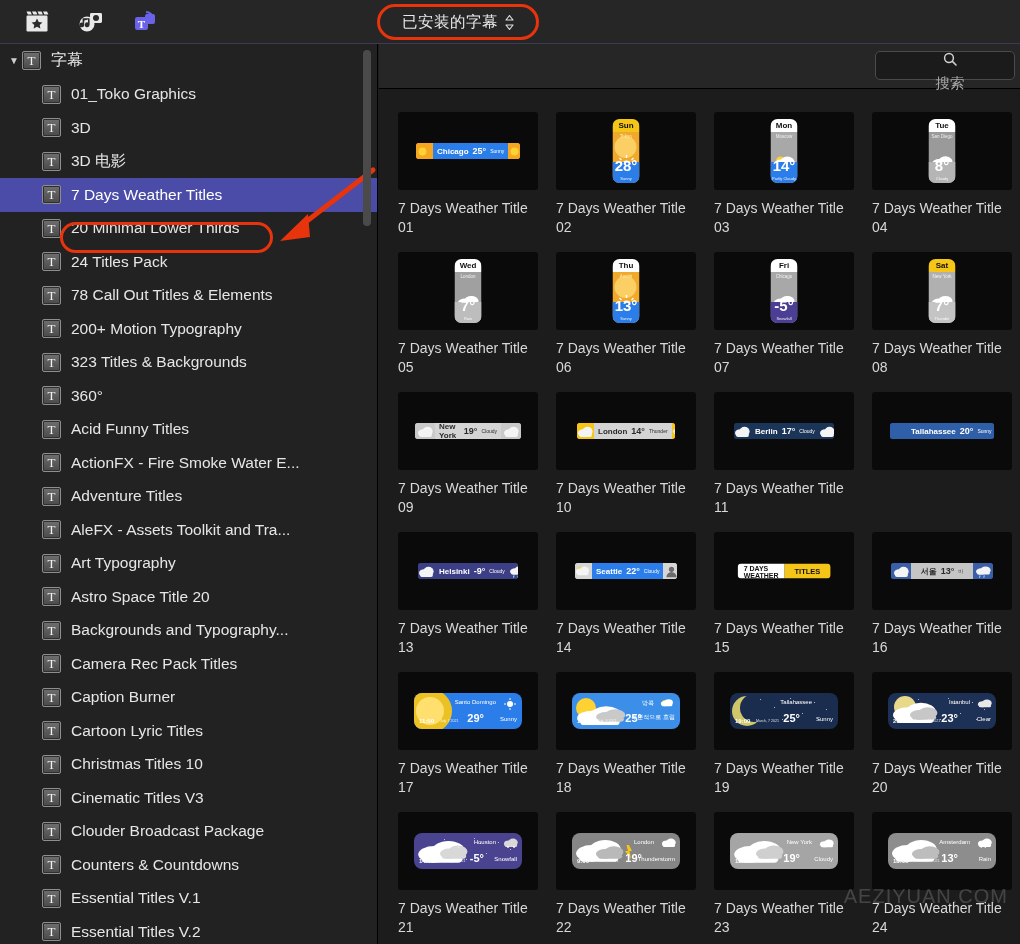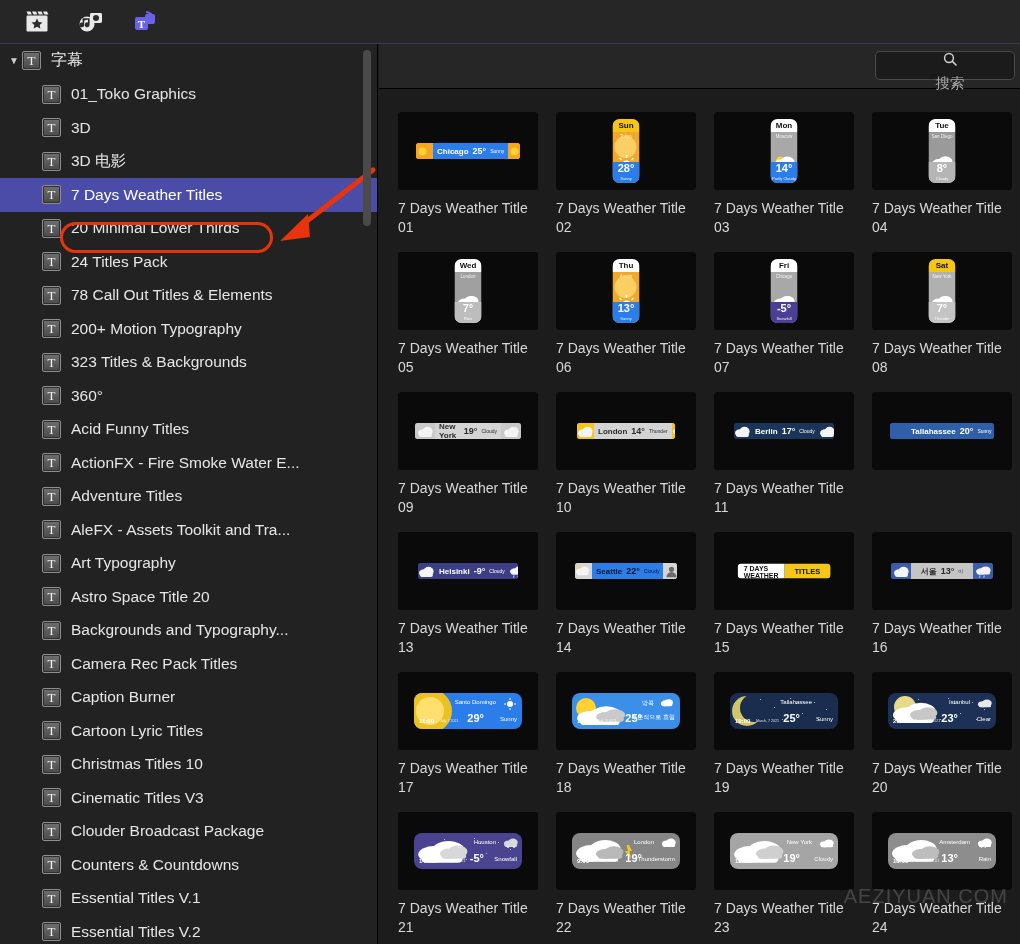--- a/index.html
+++ b/index.html
@@ -135,21 +135,21 @@
   .vday {
     height: 13px; background: #fff; color: #111; font-size: 8px;
     font-weight: bold; text-align: center; line-height: 13px;
     border-radius: 5px 5px 0 0;
   }
   .vday.yellow { background: #f5c518; }
   .vbody { flex: 1; position: relative; }
   .vcity { font-size: 4.5px; text-align: center; padding-top: 2px; opacity: .85; }
   .vtemp {
     position: absolute; bottom: 9px; left: 0; right: 0; text-align: center;
-    font-size: 11px; font-weight: bold; color: #fff;
+    font-size: 15px; font-weight: bold; color: #fff;
   }
   .vsub {
     position: absolute; bottom: 2px; left: 0; right: 0; text-align: center;
     font-size: 4px; color: #fff; opacity: .9;
   }
 
   .hbar {
     position: absolute; left: 50%; top: 50%; transform: translate(-50%,-50%);
     height: 16px; border-radius: 3px; display: flex; align-items: center;
     overflow: hidden;
@@ -207,20 +207,31 @@
       <g fill="#6a62e8">
         <path d="M15 2 a7 7 0 0 1 7 7" fill="none" stroke="#6a62e8" stroke-width="2"></path>
         <path d="M15 5.5 a3.5 3.5 0 0 1 3.5 3.5" fill="none" stroke="#6a62e8" stroke-width="2"></path>
         <rect x="14" y="4" width="10" height="10" rx="2"></rect>
         <rect x="4" y="7" width="13" height="13" rx="2.2"></rect>
       </g>
       <text x="10.5" y="18" font-family="Liberation Serif, serif" font-size="11" font-weight="bold" fill="#ffffff" text-anchor="middle">T</text>
     </svg>
   </div>
 
+  <div id="source-popup-wrap">
+    <button id="source-popup">
+      <span>已安装的字幕</span>
+      <span class="stepper">
+        <svg width="9" height="15" viewBox="0 0 9 15">
+          <path d="M4.5 0.5 L8 5 L1 5 Z" fill="none" stroke="#dcdcdc" stroke-width="1.2" stroke-linejoin="round"></path>
+          <path d="M4.5 14.5 L8 10 L1 10 Z" fill="none" stroke="#dcdcdc" stroke-width="1.2" stroke-linejoin="round"></path>
+        </svg>
+      </span>
+    </button>
+  </div>
 </div>
 
 <div id="sidebar">
   <div class="row header">
     <span class="disclosure">▼</span>
     <span class="ticon">T</span>
     <span class="rlabel">字幕</span>
   </div>
   <div id="sidebar-list">
       <div class="row indent">
@@ -662,21 +673,21 @@
         <div class="thumb">
           <div class="hbar" style="width:102px;background:#d6d6d6">
             <span class="seg" style="width:20px;background:#d6d6d6">
               <svg width="17" height="13" viewBox="0 0 17 13">
                 <circle cx="5.2" cy="5.2" r="3.12" fill="#ffd233"></circle>
                 <ellipse cx="5.508" cy="6.850999999999999" rx="4.59" ry="3.3149999999999995" fill="#f4f4f4"></ellipse>
                 <ellipse cx="9.486" cy="5.5249999999999995" rx="4.59" ry="3.9779999999999993" fill="#f4f4f4"></ellipse>
                 <rect x="1.836" y="6.850999999999999" width="11.628" height="3.3149999999999995" rx="1.6574999999999998" fill="#f4f4f4"></rect>
               </svg>
             </span>
-            <span class="seg" style="flex:1;background:#2b7de9;color:#0f172a;gap:4px;padding:0 4px">
+            <span class="seg" style="flex:1;background:#2b7de9;color:#ffffff;gap:4px;padding:0 4px">
               <span class="name">Seattle</span>
               <span class="tmp">22°</span>
               <span class="cond">Cloudy</span>
             </span>
             <span class="seg" style="width:20px;background:#d6d6d6">
               <svg width="17" height="13" viewBox="0 0 17 13">
                 <circle cx="8.5" cy="4.29" r="2.6" fill="#6a6a6a"></circle>
                 <path d="M3.4000000000000004 12.35 a5.1 5.46 0 0 1 10.2 0z" fill="#6a6a6a"></path>
               </svg>
             </span>

